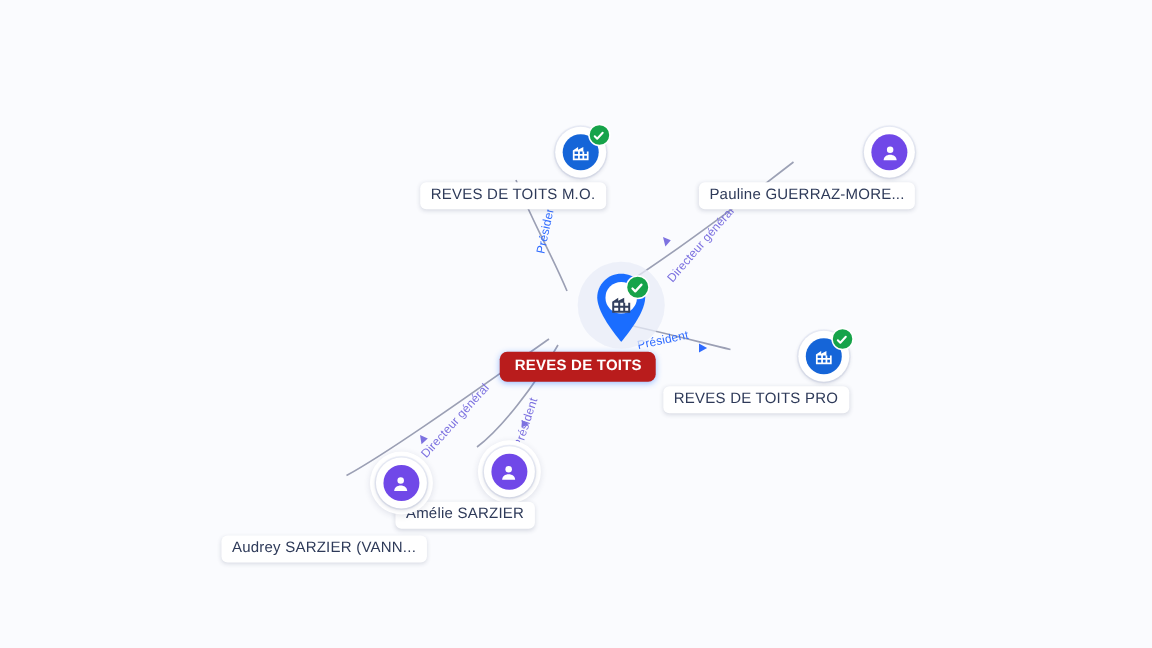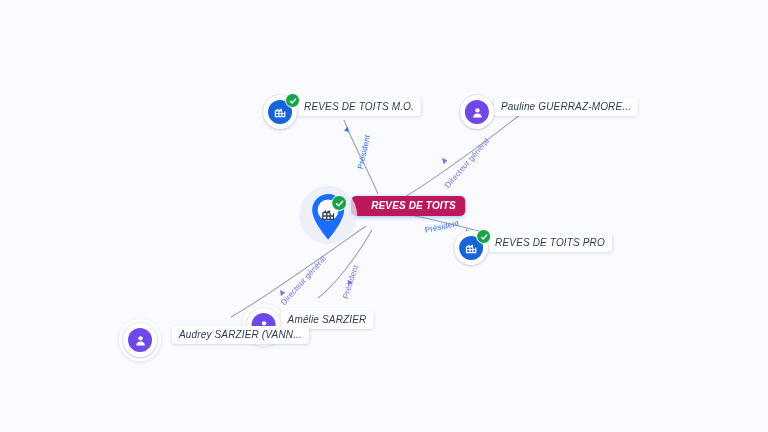--- a/index.html
+++ b/index.html
@@ -23,23 +23,22 @@
     position: absolute;
     left: 0;
     top: 0;
     width: 768px;
     height: 432px;
   }
   .node {
     position: absolute;
     transform: translate(-50%, -50%);
     display: flex;
-    flex-direction: row;
-    align-items: flex-start;
-    font-style: italic;
+    flex-direction: column;
+    align-items: flex-end;
   }
 
   
   .co-ring {
     position: relative;
     width: 34px;
     height: 34px;
     border-radius: 50%;
     background: #ffffff;
     box-shadow: 0 1px 3px rgba(40,50,90,0.20), 0 0 0 1px rgba(235,238,248,0.9);
@@ -160,25 +159,25 @@
     border-radius: 4px;
     background: #ffffff;
     color: #2e3a59;
     font-size: 10px;
     line-height: 11px;
     letter-spacing: 0.15px;
     white-space: nowrap;
     box-shadow: 0 1px 3px rgba(40,50,90,0.16);
   }
   .node-label.selected {
-    background: #be185d;
+    background: #b91c1c;
     color: #ffffff;
     font-weight: bold;
     border-radius: 5px;
-    padding: 4px 9px 5px 20px;
+    padding: 4px 9px 5px 10px;
     box-shadow: 0 1px 4px rgba(26,109,255,0.45);
   }
 
   
   .edge-label {
     position: absolute;
     font-size: 8px;
     line-height: 9px;
     white-space: nowrap;
     transform-origin: 0 0;
@@ -231,21 +230,21 @@
       </div>
       <div class="badge">
         <svg width="8" height="8" viewBox="0 0 24 24" fill="none" stroke="#ffffff" stroke-width="4" stroke-linecap="round" stroke-linejoin="round">
           <polyline points="4,13 9,18 20,6"></polyline>
         </svg>
       </div>
     </div>
     <div class="node-label">REVES DE TOITS M.O.</div>
   </div>
 
-  <div class="node" style="left:549px; top:112px;">
+  <div class="node" style="left:538px; top:112px;">
     <div class="pe-ring">
       <div class="pe-disc">
         <svg width="13" height="13" viewBox="0 0 24 24" fill="#ffffff">
           <circle cx="12" cy="8" r="4"></circle>
           <path d="M4 21c0-4.4 3.6-7 8-7s8 2.6 8 7z"></path>
         </svg>
       </div>
     </div>
     <div class="node-label">Pauline GUERRAZ-MORE...</div>
   </div>
@@ -264,21 +263,21 @@
       </div>
       <div class="pin-badge">
         <svg width="9" height="9" viewBox="0 0 24 24" fill="none" stroke="#ffffff" stroke-width="4" stroke-linecap="round" stroke-linejoin="round">
           <polyline points="4,13 9,18 20,6"></polyline>
         </svg>
       </div>
     </div>
     <div class="node-label selected">REVES DE TOITS</div>
   </div>
 
-  <div class="node" style="left:504px; top:248px;margin-left:29px;">
+  <div class="node" style="left:504px; top:248px;">
     <div class="co-ring">
       <div class="co-disc">
         <svg width="14" height="14" viewBox="0 0 24 24" fill="#ffffff">
           <path d="M3 21V10l6-4v3l6-3v5h6v10H3zm2-2h4v-3H5v3zm0-5h4v-3H5v3zm6 5h3v-3h-3v3zm0-5h3v-3h-3v3zm5 5h3v-3h-3v3zm0-5h3v-3h-3v3z"></path>
         </svg>
       </div>
       <div class="badge">
         <svg width="8" height="8" viewBox="0 0 24 24" fill="none" stroke="#ffffff" stroke-width="4" stroke-linecap="round" stroke-linejoin="round">
           <polyline points="4,13 9,18 20,6"></polyline>
         </svg>

